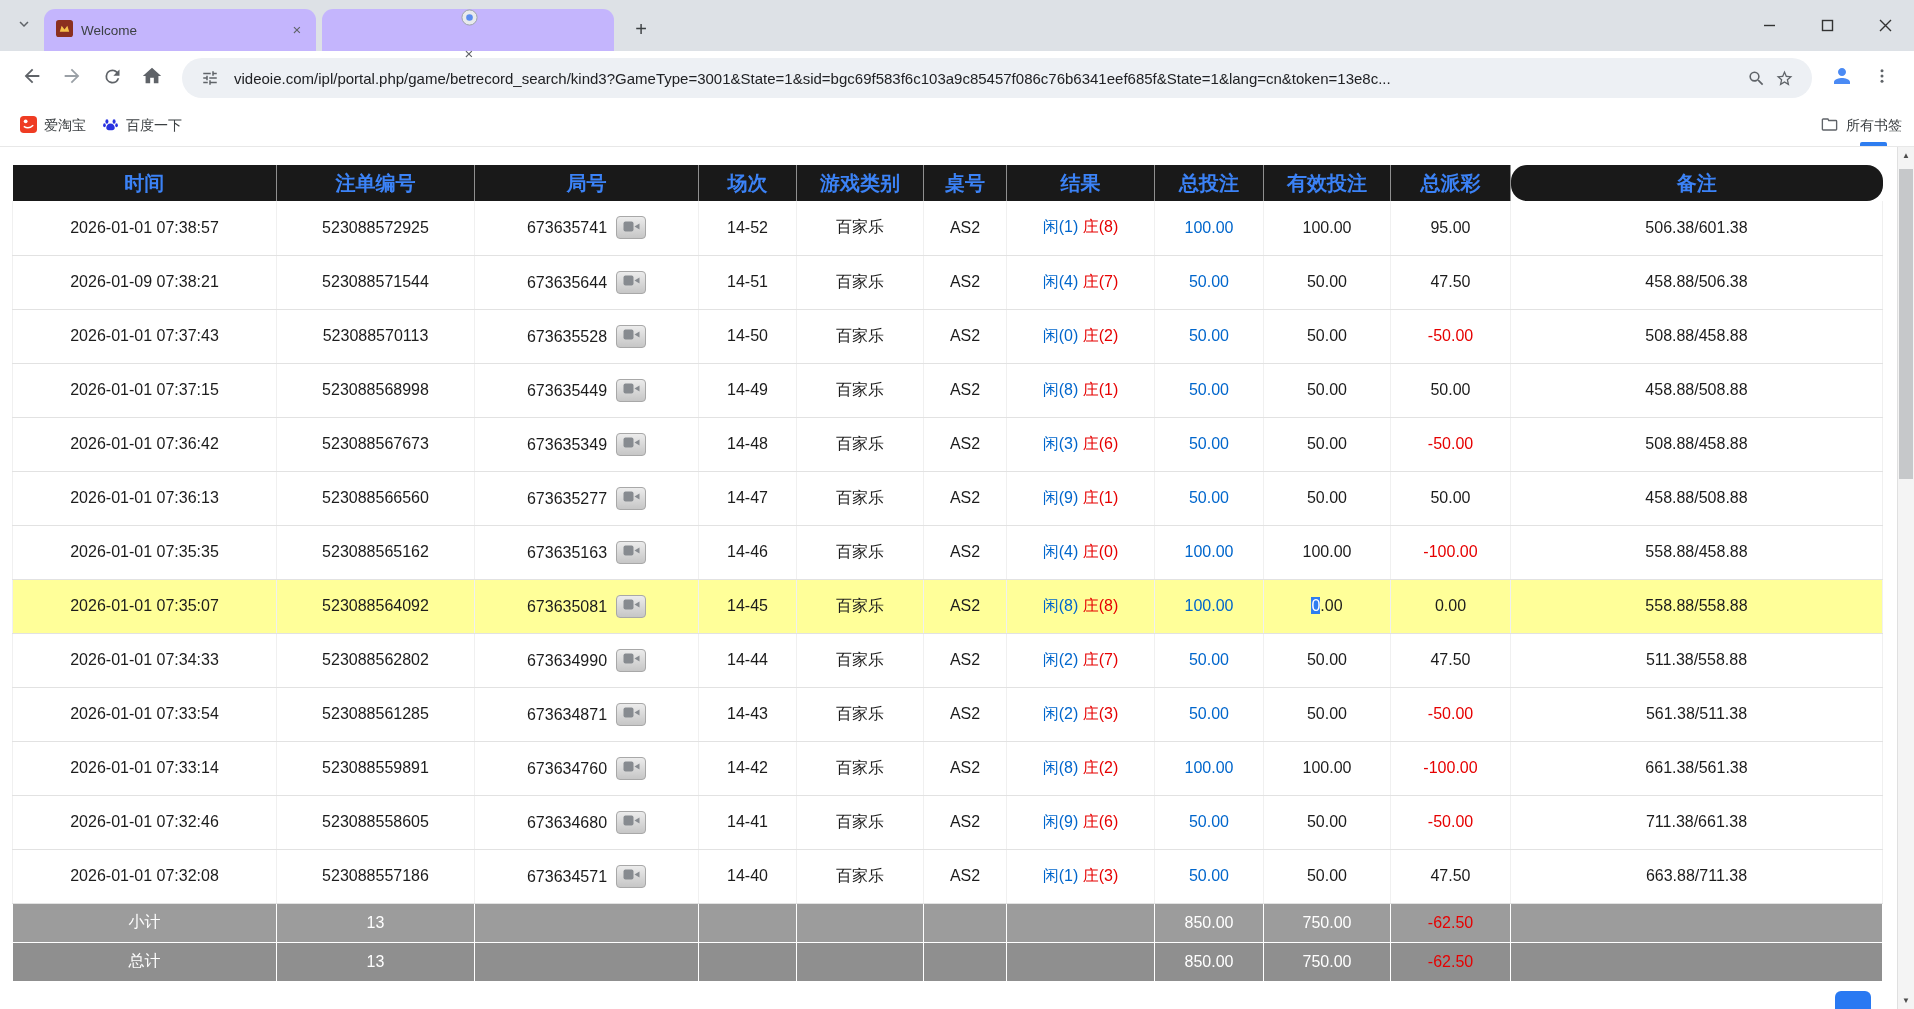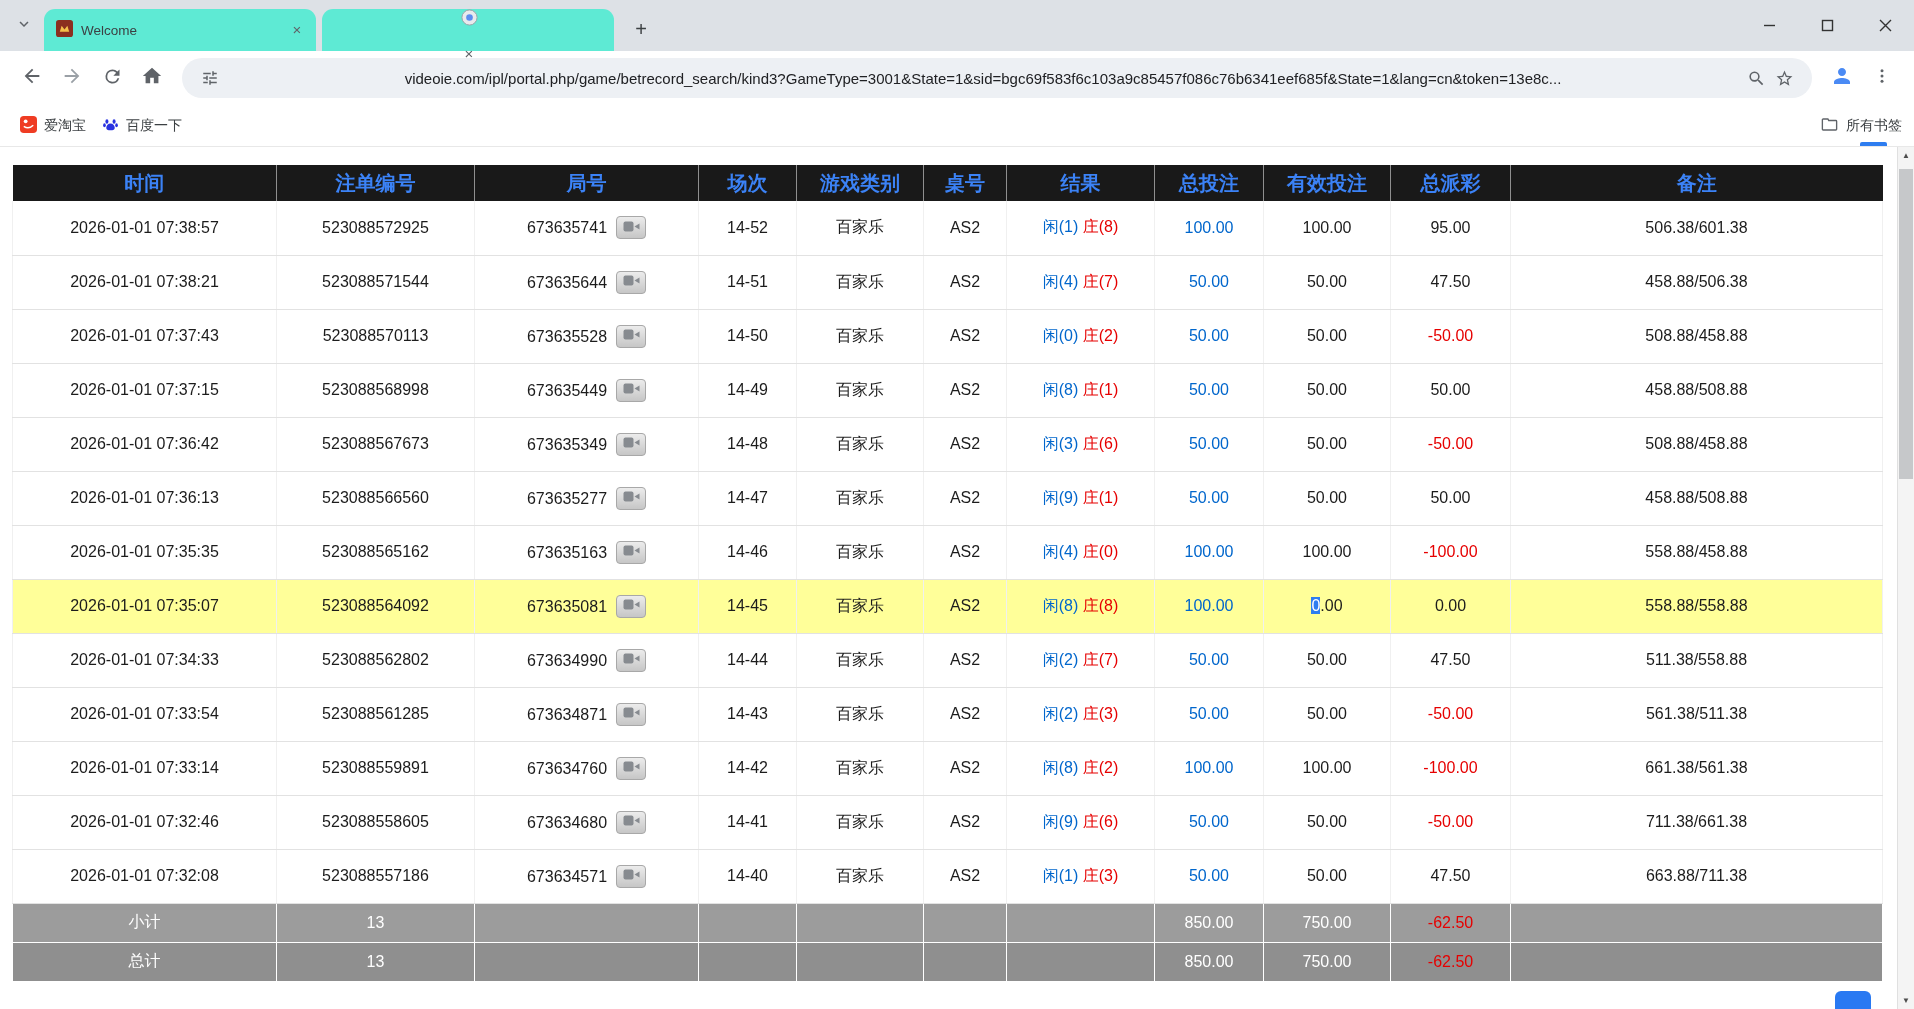--- a/index.html
+++ b/index.html
@@ -6,58 +6,58 @@
   html,body { width:1914px; height:1009px; overflow:hidden;
     font-family:"Liberation Sans","DejaVu Sans",sans-serif; background:#fff; }
 
   
   .titlebar { position:relative; height:51px; background:#dde1e6;
     display:flex; align-items:flex-end; }
   .tabsearch { position:absolute; left:10px; top:12px; width:28px; height:28px;
     border-radius:50%; display:flex; align-items:center; justify-content:center; }
   .tabs { display:flex; align-items:flex-end; margin-left:44px; height:100%; }
   .tab { height:42px; display:flex; align-items:center; gap:8px;
-    padding:0 10px 0 12px; border-radius:11px 11px 0 0; background:#5eead4;
+    padding:0 10px 0 12px; border-radius:11px 11px 0 0; background:#c4b5fd;
     font-size:13.5px; color:#3c4043; margin-right:6px; }
   .tab.t1 { width:272px; }
   .tab.t2 { width:292px;flex-direction:column; }
   .tab-title { flex:1; white-space:nowrap; overflow:hidden; text-overflow:ellipsis; }
   .tab-close { font-size:15px; color:#5f6368; width:18px; height:18px; line-height:18px;
     text-align:center; border-radius:50%; }
   .newtab { width:30px; height:30px; margin:0 0 7px 6px; border-radius:50%;
     font-size:20px; color:#3c4043; display:flex; align-items:center; justify-content:center; }
   .wincontrols { position:absolute; right:0; top:0; height:51px; display:flex; }
   .wc { width:58px; height:100%; display:flex; align-items:center; justify-content:center; }
 
   .toolbar { height:54px; background:#fff; display:flex; align-items:center; padding:0 12px; }
   .nav-btn { width:40px; height:40px; border-radius:50%; display:flex;
     align-items:center; justify-content:center; flex:none; }
   .omnibox { flex:1; height:40px; background:#edf0f4; border-radius:20px;
     display:flex; align-items:center; padding:0 14px; margin:0 10px; min-width:0; }
   .url { flex:1; font-size:15px; color:#202124; white-space:nowrap; overflow:hidden;
-    text-overflow:ellipsis; margin:0 10px;text-align:center; }
+    text-overflow:ellipsis; margin:0 10px; }
   .box-ico { flex:none; display:flex; align-items:center; justify-content:center;
     width:28px; height:28px; border-radius:50%; }
 
   .bookmarks { position:relative; height:42px; background:#fff; display:flex;
     align-items:center; padding:0 12px; border-bottom:1px solid #e8e8e8; }
   .bm-item { display:flex; align-items:center; gap:7px; font-size:14px; color:#3c4043;
     padding:4px 8px; border-radius:6px; }
   .all-bookmarks { position:absolute; right:12px; top:0; height:42px; display:flex;
     align-items:center; gap:7px; font-size:14px; color:#3c4043; }
   .bm-indicator { position:absolute; right:27px; bottom:0; width:27px; height:4px;
     background:#2e7df0; border-radius:2px 2px 0 0; }
 
   
   .page { position:absolute; top:147px; left:0; width:1897px; height:862px; background:#fff; }
   table.bet { border-collapse:collapse; table-layout:fixed; width:1870px;
     margin:18px 0 0 12px; font-size:16px; }
   thead th { background:#191919; color:#3b82f6; font-weight:bold; height:36px;
     font-size:20px; border-right:1px solid #8f8f8f; text-align:center; }
-  thead th:last-child { border-right:none; }
+  thead th:last-child { border-right:none;border-radius:16px; }
   tbody td { height:54px; text-align:center; color:#1c1c1c;
     border-bottom:1px solid #e2e2e2; border-right:1px solid #f0f0f0; }
   tbody td:first-child { border-left:1px solid #f0f0f0; }
   tbody tr.hl td { background:#ffff99; }
   .bet-link { color:#0066cc; cursor:pointer; }
   .res-player { color:#0066cc; }
   .res-banker { color:#e60000; }
   td.neg, tfoot td.neg { color:#e60000; }
   .sel { background:#2e7df0; color:#fff; }
   .round-no { vertical-align:middle; }
@@ -274,21 +274,21 @@
           <td>14-52</td>
           <td>百家乐</td>
           <td>AS2</td>
           <td><span class="res-player">闲(1)</span> <span class="res-banker">庄(8)</span></td>
           <td><span class="bet-link">100.00</span></td>
           <td>100.00</td>
           <td class="">95.00</td>
           <td>506.38/601.38</td>
         </tr>
         <tr>
-          <td>2026-01-01 07:38:21</td>
+          <td>2026-01-09 07:38:21</td>
           <td>523088571544</td>
           <td><span class="round-no">673635644</span><span class="video-btn">
               <span><svg width="17" height="13" viewBox="0 0 17 13">
                   <rect x="0.5" y="1.5" width="10" height="10" rx="2" fill="#878b90"></rect>
                   <path d="M11.5 6.5l5-3v6l-5-3z" fill="#878b90"></path>
                 </svg></span>
             </span></td>
           <td>14-51</td>
           <td>百家乐</td>
           <td>AS2</td>

